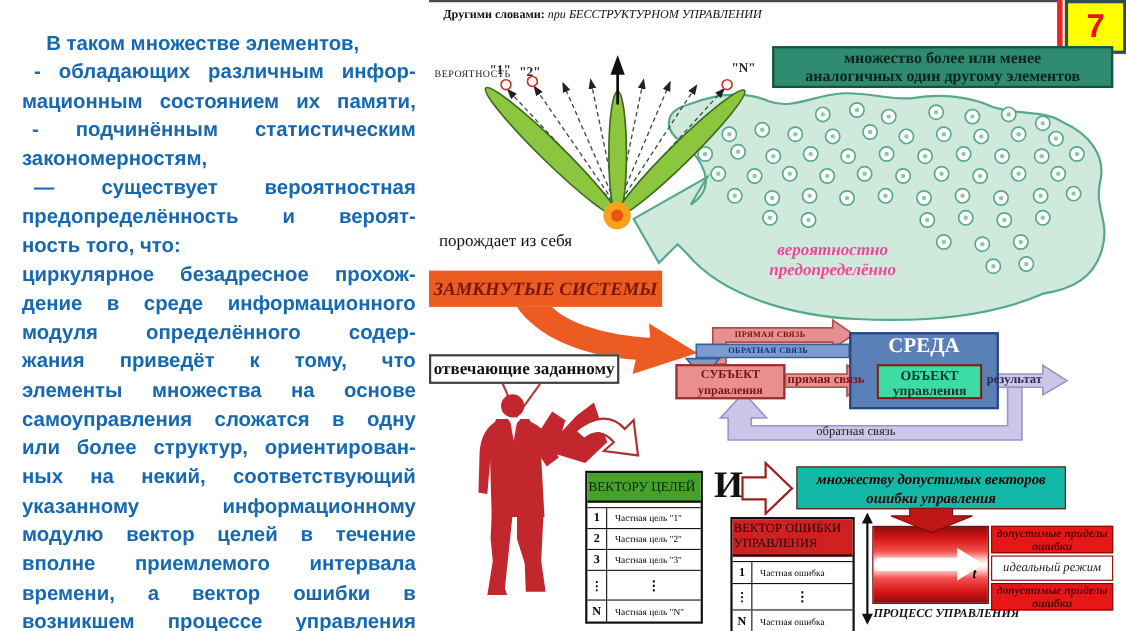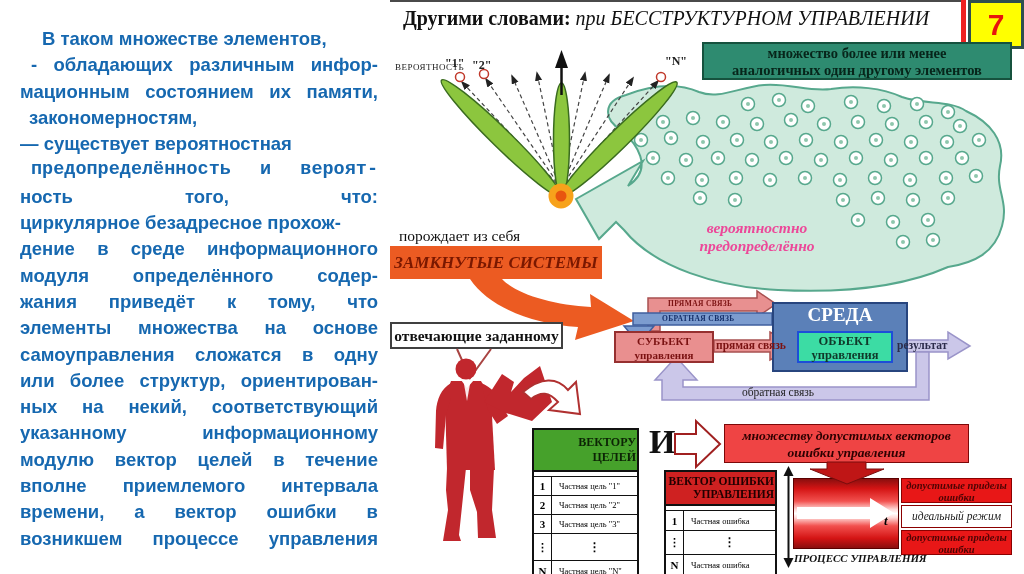--- a/index.html
+++ b/index.html
@@ -12,85 +12,85 @@
   .z4{z-index:4;}
 
   
   .lt{left:20px;top:26px;width:358px;color:#1668b0;font-family:"Liberation Sans",sans-serif;
       font-weight:bold;font-size:18.5px;line-height:26.3px;}
   .lt div{text-align:justify;text-align-last:justify;}
   .lt div:nth-child(1){text-align-last:left;padding-left:22px;}
   .lt div:nth-child(2){padding-left:11px;}
   .lt div:nth-child(4){padding-left:9px;}
   .lt div:nth-child(5){text-align-last:left;}
-  .lt div:nth-child(6){padding-left:11px;font-family:Liberation Mono, monospace;}
+  .lt div:nth-child(6){padding-left:11px;}
   .lt div:nth-child(8){text-align-last:left;}
   .lt div:nth-child(22){text-align-last:left;}
 
   .topline{left:390px;top:0;width:572px;height:2px;background:#4a4a4a;}
-  .title{left:403px;top:7px;font-size:20px;color:#111;white-space:nowrap;}
+  .title{left:403px;top:7px;font-size:11px;color:#111;white-space:nowrap;}
   .title .b{font-weight:bold;}
   .title .i{font-style:italic;}
   .redstripe{left:961px;top:0;width:5px;height:47px;background:#ee2222;}
   .badge7{left:968px;top:0;width:56px;height:49px;background:#ffff00;border:3px solid #2f4f4f;
           box-sizing:border-box;display:flex;align-items:center;justify-content:center;
           color:#e8140c;font-family:"Liberation Sans",sans-serif;font-weight:bold;font-size:30px;}
 
   .setbox{left:702px;top:42px;width:310px;height:38px;background:#2e8b70;border:2px solid #16523e;
           box-sizing:border-box;color:#07251a;font-size:14.5px;font-weight:bold;line-height:17px;
           text-align:center;padding-top:1px;}
   .blobcap{left:672px;top:219px;width:170px;text-align:center;font-style:italic;font-weight:bold;
            font-size:15.5px;color:#ec4899;line-height:18px;}
 
   .problbl{left:395px;top:62px;font-size:9px;color:#222;letter-spacing:.5px;}
   .q{font-size:12px;font-weight:bold;color:#222;}
   .q1{left:445px;top:56px;} .q2{left:472px;top:58px;} .qn{left:665px;top:54px;}
 
-  .spawns{left:399px;top:211px;font-size:15.5px;color:#111;margin-top:16px;}
+  .spawns{left:399px;top:211px;font-size:15.5px;color:#111;}
   .closed{left:390px;top:246px;width:212px;height:33px;display:flex;align-items:center;justify-content:center;
           font-style:italic;font-weight:bold;font-size:17px;color:#7a1800;}
   .match{left:390px;top:322px;width:173px;height:27px;background:#fff;border:2px solid #404040;
          box-sizing:border-box;display:flex;align-items:center;justify-content:center;
          font-weight:bold;font-size:15.5px;color:#111;}
 
   
   .subj{left:614px;top:331px;width:100px;height:32px;background:#e98f8f;border:2px solid #963030;
         box-sizing:border-box;text-align:center;font-weight:bold;font-size:11px;line-height:13.5px;
         color:#7b1212;padding-top:2px;}
   .sreda{left:772px;top:302px;width:136px;height:70px;background:#5b80b8;border:2px solid #27457e;
          box-sizing:border-box;text-align:center;color:#fff;font-weight:bold;font-size:19px;}
-  .obj{left:797px;top:331px;width:96px;height:32px;background:#3cdca4;border:2px solid #1d4ed8;
+  .obj{left:797px;top:331px;width:96px;height:32px;background:#3cdca4;border:2px solid #7f1d1d;
        box-sizing:border-box;text-align:center;font-weight:bold;font-size:12.5px;line-height:13.5px;
        color:#10392a;padding-top:2px;}
   .tinylbl{font-weight:bold;font-size:7.5px;letter-spacing:.4px;white-space:nowrap;}
   .pr-top{left:668px;top:299px;color:#7b1212;}
   .ob-top{left:662px;top:314px;color:#15306b;}
   .pr-mid{left:716px;top:339px;font-weight:bold;font-size:11.5px;color:#7b1212;white-space:nowrap;}
   .result{left:897px;top:339px;font-size:11.5px;font-weight:bold;color:#2b2b4a;white-space:nowrap;}
   .ob-bot{left:742px;top:386px;font-size:11.5px;color:#222;white-space:nowrap;}
 
   
   .vtable{background:#fff;border:2px solid #111;box-sizing:border-box;}
-  .vtable .hd{font-weight:bold;text-align:right;border-bottom:2px solid #111;}
+  .vtable .hd{font-weight:normal;text-align:left;border-bottom:2px solid #111;}
   .goals{left:532px;top:428px;width:107px;}
   .goals .hd{background:#46a12b;color:#0c2405;font-size:12px;padding:5px 1px;}
   .errt{left:664px;top:470px;width:113px;}
   .errt .hd{background:#cf2121;color:#210000;font-size:11.5px;line-height:13px;padding:3px 1px;}
   .gap{height:4px;border-bottom:1px solid #111;}
   .vrow{display:flex;align-items:center;border-bottom:1px solid #111;}
   .vrow:last-child{border-bottom:none;}
   .vrow .c1{width:17px;align-self:stretch;display:flex;align-items:center;justify-content:center;
             border-right:1px solid #111;font-weight:bold;font-size:11px;}
   .vrow .c2{flex:1;font-size:8.5px;padding-left:7px;}
   .vrow.dots .c2{text-align:center;padding-left:0;font-size:12px;font-weight:bold;}
   .goals .vrow{height:18px;} .goals .vrow.dots{height:26px;} .goals .vrow:last-child{height:19px;}
   .errt .vrow{height:19px;} .errt .vrow.dots{height:23px;}
 
   .andl{left:649px;top:423px;font-size:34px;font-weight:bold;color:#111;}
-  .errbox{left:724px;top:424px;width:245px;height:39px;background:#ef4444;border:1px solid #7c0808;
+  .errbox{left:724px;top:424px;width:245px;height:39px;background:#14b8a6;border:1px solid #7c0808;
           box-sizing:border-box;text-align:center;font-style:italic;font-weight:bold;font-size:13.5px;
           line-height:17px;color:#2d0000;padding-top:2px;}
 
   .grad{left:793px;top:478px;width:106px;height:71px;border:1px solid #5a0000;box-sizing:border-box;
         background:linear-gradient(180deg,#8a0f0f 0%,#d41414 14%,#f2504e 32%,#ffd8d6 44%,#ffffff 50%,
                    #ffd8d6 56%,#f2504e 68%,#d41414 86%,#8a0f0f 100%);}
   .tlbl{left:884px;top:513px;font-weight:bold;font-style:italic;font-size:13px;color:#000;}
   .proclbl{left:794px;top:552px;font-style:italic;font-weight:bold;font-size:11px;color:#111;white-space:nowrap;}
 
   .limit{left:901px;width:111px;background:#e81717;border:1px solid #8b0000;box-sizing:border-box;
@@ -273,20 +273,21 @@
       <circle cx="661" cy="77" r="4.5" fill="#fff" stroke="#c0392b" stroke-width="1.5"></circle>
       <circle cx="561" cy="196" r="12.5" fill="#f7a21b" stroke="none"></circle>
       <circle cx="561" cy="196" r="5.5" fill="#e8550f" stroke="none"></circle>
     </g>
   </svg>
 
   <div class="abs lt">
       <div>В таком множестве элементов,</div>
       <div>- обладающих различным инфор-</div>
       <div>мационным состоянием их памяти,</div>
+      <div>- подчинённым статистическим</div>
       <div>закономерностям,</div>
       <div>— существует вероятностная</div>
       <div>предопределённость и вероят-</div>
       <div>ность того, что:</div>
       <div>циркулярное безадресное прохож-</div>
       <div>дение в среде информационного</div>
       <div>модуля определённого содер-</div>
       <div>жания приведёт к тому, что</div>
       <div>элементы множества на основе</div>
       <div>самоуправления сложатся в одну</div>

